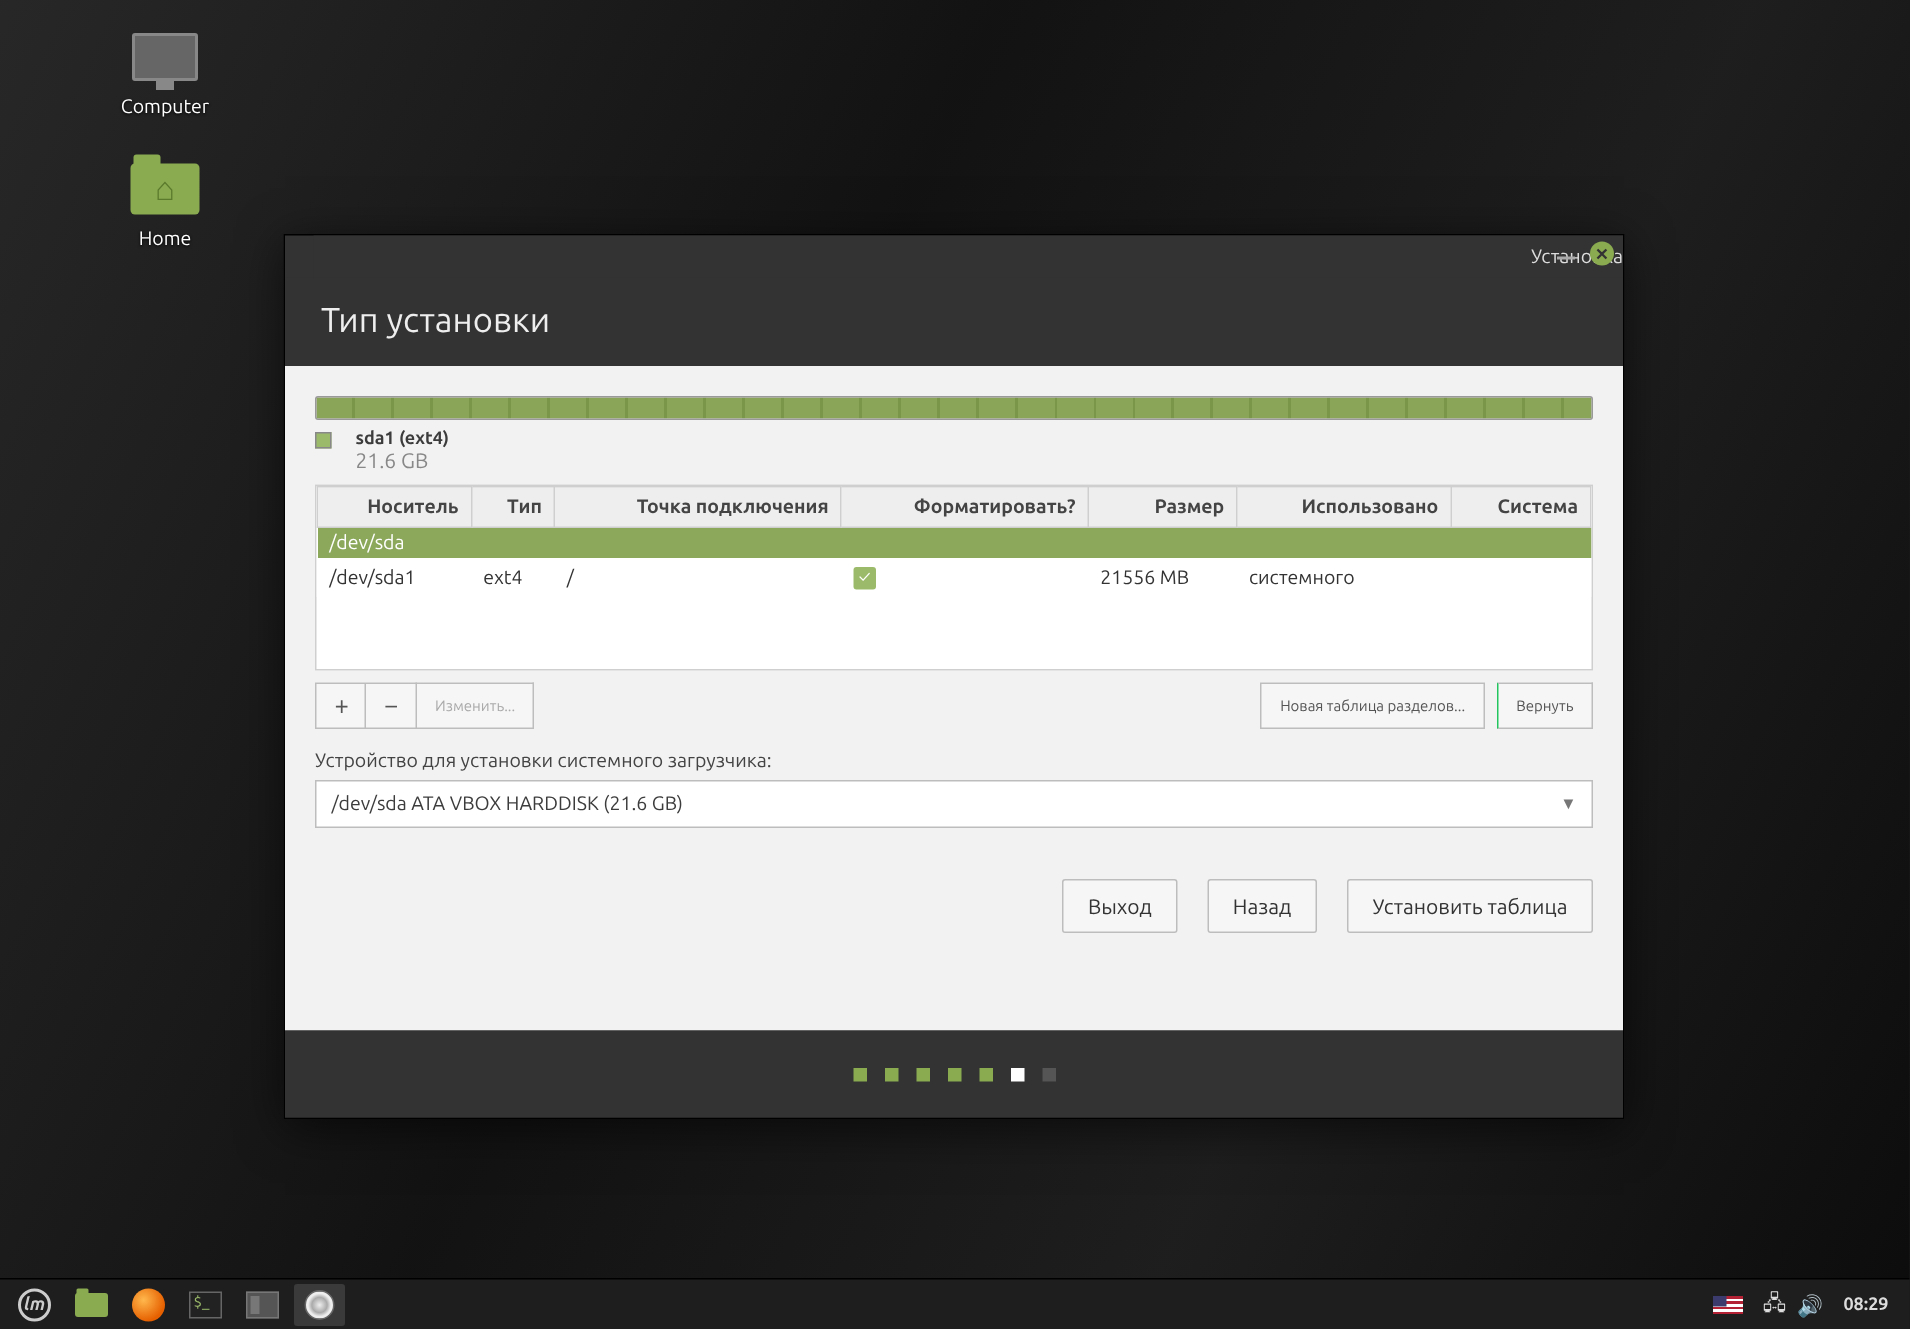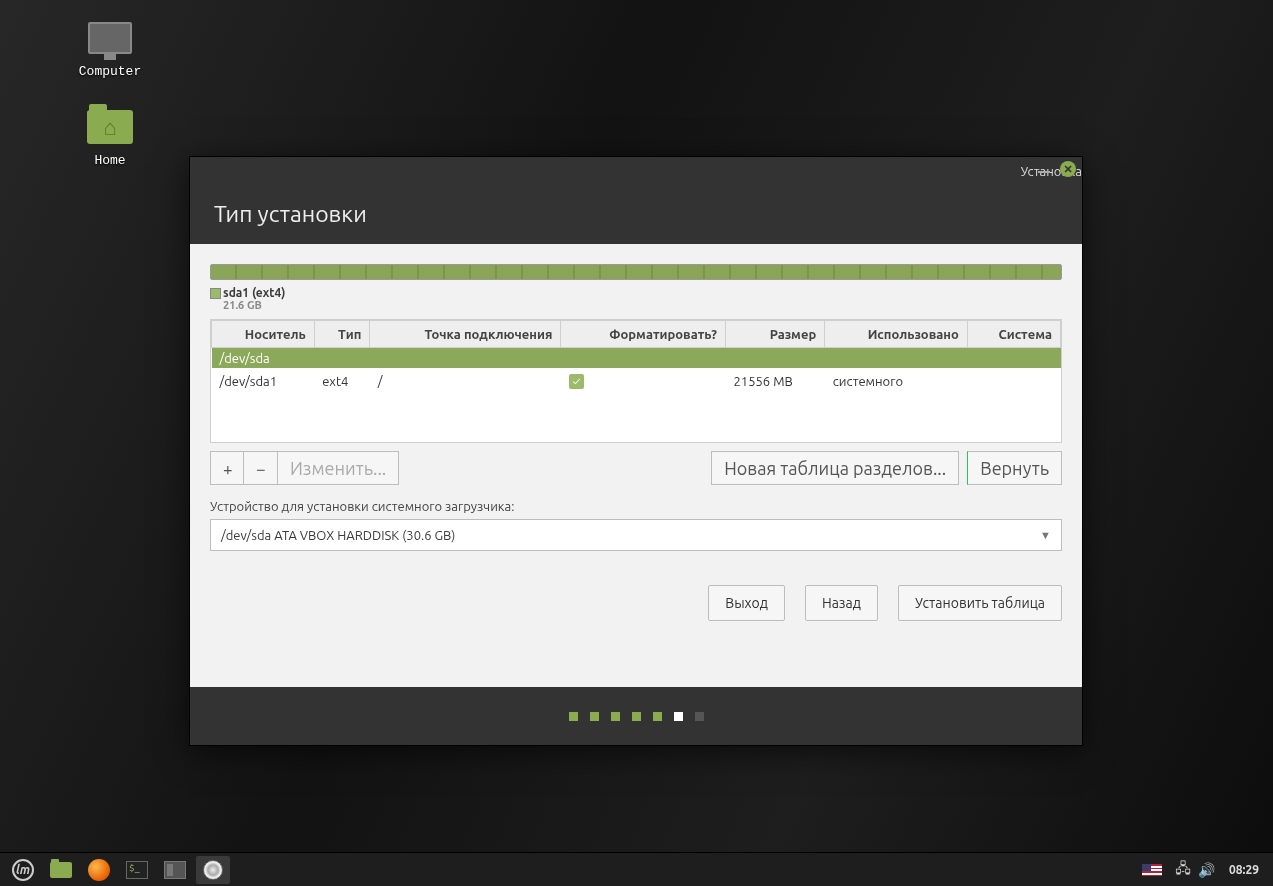--- a/index.html
+++ b/index.html
@@ -9,21 +9,21 @@
   .desktop {
     position: absolute; inset: 0 0 34px 0;
     background:
       linear-gradient(115deg, rgba(40,40,40,0.95) 0%, rgba(18,18,18,0.95) 40%, rgba(30,30,30,0.95) 70%, rgba(12,12,12,0.95) 100%);
   }
 
   
   .desktop-icons { position: absolute; top: 18px; left: 10px; width: 200px; }
   .di { width: 200px; display: flex; flex-direction: column; align-items: center; margin-bottom: 28px; color: #fff; font-size: 13px; text-align: center; cursor: pointer; }
   .di .glyph { width: 48px; height: 40px; margin-bottom: 6px; display: flex; align-items: center; justify-content: center; }
-  .di .lbl { text-shadow: 0 1px 2px #000; font-family: Liberation Mono, monospace; }
+  .di .lbl { text-shadow: 0 1px 2px #000; }
   .monitor-icon { width: 44px; height: 32px; background: #666; border: 2px solid #888; border-radius: 2px; position: relative; }
   .monitor-icon::after { content: ""; position: absolute; bottom: -8px; left: 14px; width: 12px; height: 6px; background: #888; }
   .folder-icon { width: 46px; height: 34px; background: #8aab50; border-radius: 3px; position: relative; }
   .folder-icon::before { content: ""; position: absolute; top: -6px; left: 2px; width: 18px; height: 8px; background: #8aab50; border-radius: 2px 2px 0 0; }
   .folder-icon::after { content: "⌂"; position: absolute; top: 4px; left: 0; right: 0; text-align: center; font-size: 22px; color: #5b7a2c; }
   .disc-icon { width: 40px; height: 40px; border-radius: 50%; background: radial-gradient(circle, #fff 0%, #eee 35%, #aaa 38%, #eee 42%, #fff 60%, #ccc 100%); border: 1px solid #999; position: relative; }
   .disc-icon::after { content: ""; position: absolute; top: 15px; left: 15px; width: 10px; height: 10px; background: #333; border-radius: 50%; border: 1px solid #666; }
 
   
   .win {
@@ -34,35 +34,35 @@
   .titlebar { height: 28px; background: #333; color: #ddd; font-size: 13px; display: flex; align-items: center; justify-content: flex-end; position: relative; margin-left: 19px; }
   .win-controls { position: absolute; right: 6px; top: 4px; display: flex; gap: 10px; align-items: center; }
   .win-min { width: 12px; height: 2px; background: #aaa; margin-top: 6px; }
   .win-close { width: 16px; height: 16px; border-radius: 50%; background: #8aab50; color: #333; font-size: 11px; display: flex; align-items: center; justify-content: center; font-weight: bold; }
   .header { background: #333; padding: 16px 24px 18px; }
   .header h1 { color: #eee; font-size: 23px; font-weight: 400; }
 
   .content { background: #f2f2f2; flex: 1; padding: 20px 20px 14px; color: #3c3c3c; display: flex; flex-direction: column; }
 
   .diskbar { height: 16px; border: 1px solid #999; background: repeating-linear-gradient(90deg, #8aa557 0 24px, #7a9649 24px 26px); border-radius: 2px; margin-bottom: 6px; }
-  .disklegend { display: flex; align-items: flex-start; gap: 2px; margin-bottom: 8px; font-size: 12px; }
+  .disklegend { display: flex; align-items: flex-start; gap: 16px; margin-bottom: 8px; font-size: 12px; }
   .sw { width: 11px; height: 11px; border: 1px solid #888; background: #9cbb6a; margin-top: 2px; }
-  .disklegend .sub { color: #888; font-size: 11px; font-weight: bold; }
+  .disklegend .sub { color: #888; font-size: 14px; }
 
   table.parts { width: 100%; border-collapse: collapse; font-size: 13px; background: #fff; }
   table.parts th { background: #eeeeee; border: 1px solid #cfcfcf; padding: 6px 8px; text-align: right; font-weight: 600; color: #444; }
   table.parts td { padding: 5px 8px; }
   tr.devrow { background: #8ba85b; color: #fff; }
   tr.devrow td { padding: 3px 8px; }
   tr.partrow td { color: #333; }
   .tbl-wrap { border: 1px solid #cfcfcf; height: 124px; background: #fff; overflow: hidden; }
   .chk { width: 15px; height: 15px; background: #9cbb6a; border-radius: 2px; color: #fff; font-size: 11px; display: inline-flex; align-items: center; justify-content: center; }
 
   .toolbar-row { display: flex; margin-top: 8px; gap: 0; align-items: stretch; }
-  .tool-btn { background: #f6f6f6; border: 1px solid #bdbdbd; padding: 6px 12px; font-size: 18px; color: #555; cursor: pointer; }
+  .tool-btn { background: #f6f6f6; border: 1px solid #bdbdbd; padding: 6px 12px; font-size: 10px; color: #555; cursor: pointer; }
   .tool-btn.square { width: 34px; text-align: center; font-size: 17px; line-height: 1; }
   .tool-btn + .tool-btn { border-left: none; }
   .toolbar-row .spacer { flex: 1; }
   .tool-group-right .tool-btn + .tool-btn { border-left: 1px solid #22c55e; margin-left: 8px; }
 
   .bootlabel { margin-top: 14px; font-size: 13px; color: #444; }
   .dropdown { margin-top: 6px; border: 1px solid #bdbdbd; background: #fff; padding: 8px 10px; font-size: 13px; display: flex; align-items: center; }
   .dropdown .v { flex: 1; }
   .dropdown .arrow { color: #777; font-size: 11px; }
 
@@ -170,21 +170,21 @@
       <button class="tool-btn" style="color:#aaa">Изменить...</button>
       <div class="spacer"></div>
       <div class="tool-group-right" style="display:flex">
         <button class="tool-btn">Новая таблица разделов...</button>
         <button class="tool-btn">Вернуть</button>
       </div>
     </div>
 
     <div class="bootlabel">Устройство для установки системного загрузчика:</div>
     <div class="dropdown">
-      <span class="v">/dev/sda   ATA VBOX HARDDISK (30.6 GB)</span>
+      <span class="v">/dev/sda   ATA VBOX HARDDISK (21.6 GB)</span>
       <span class="arrow">▼</span>
     </div>
 
     <div class="footer-btns">
       <button class="btn">Выход</button>
       <button class="btn">Назад</button>
       <button class="btn">Установить таблица</button>
     </div>
   </div>
 

